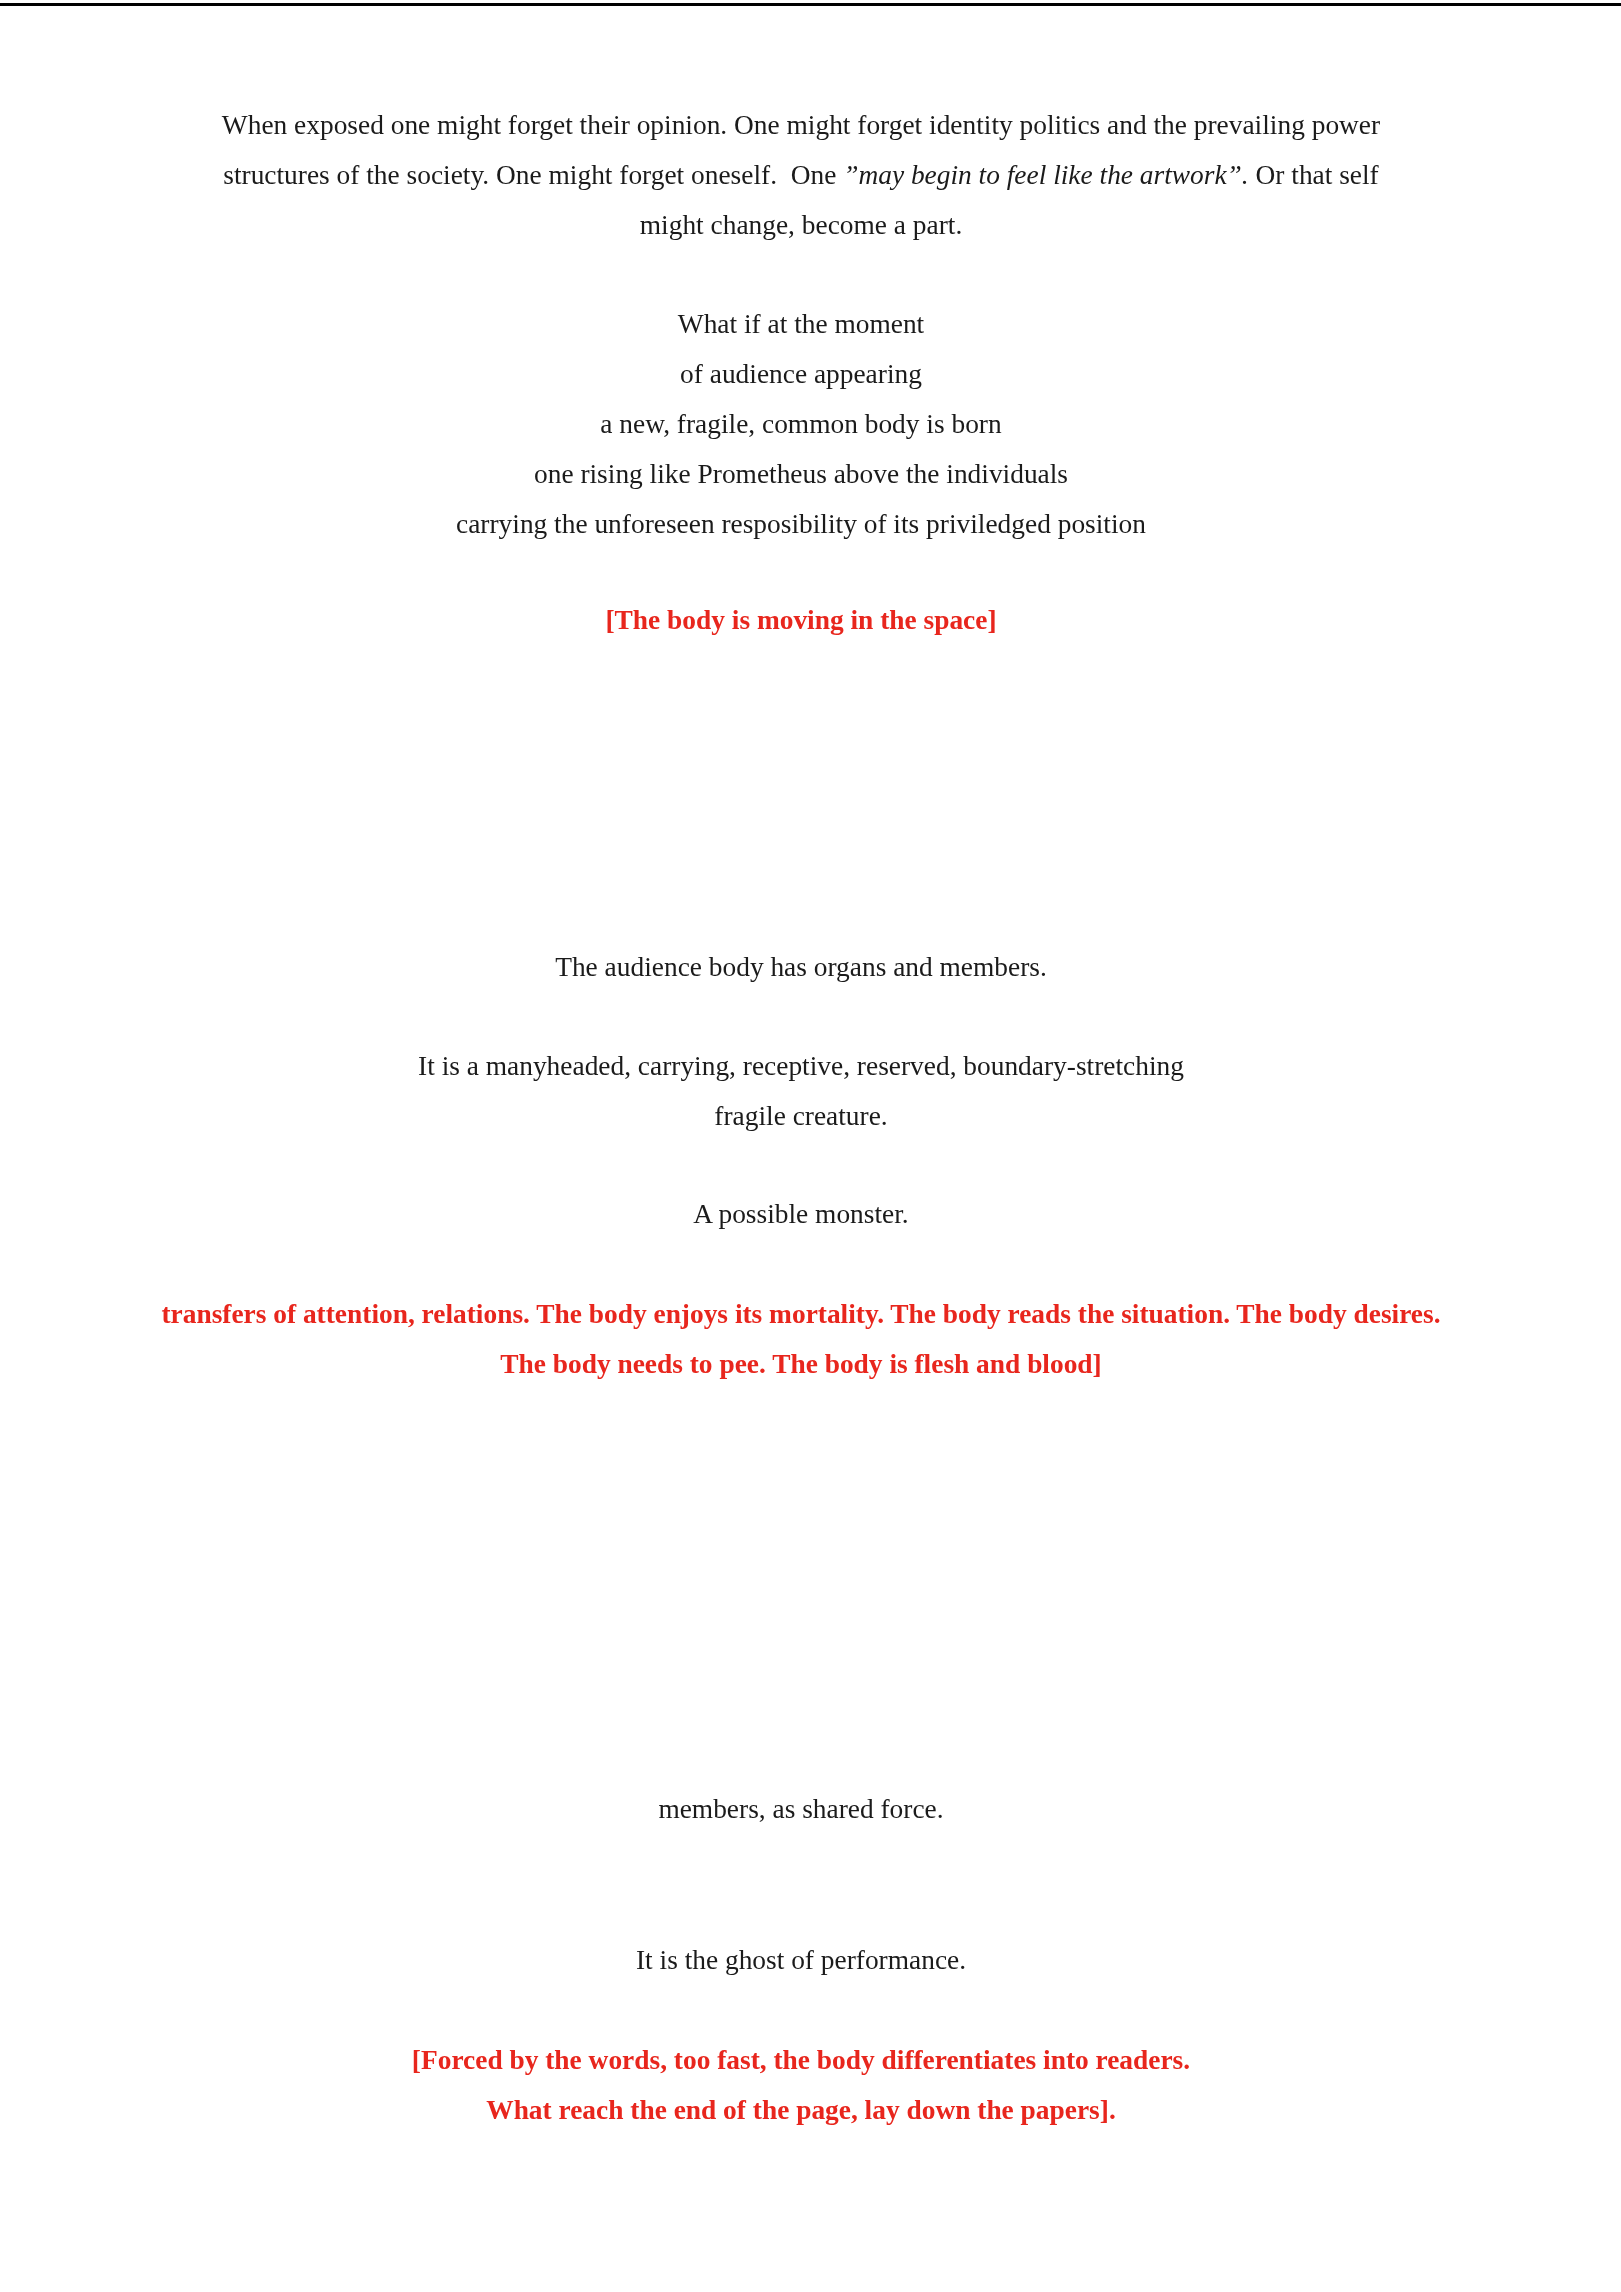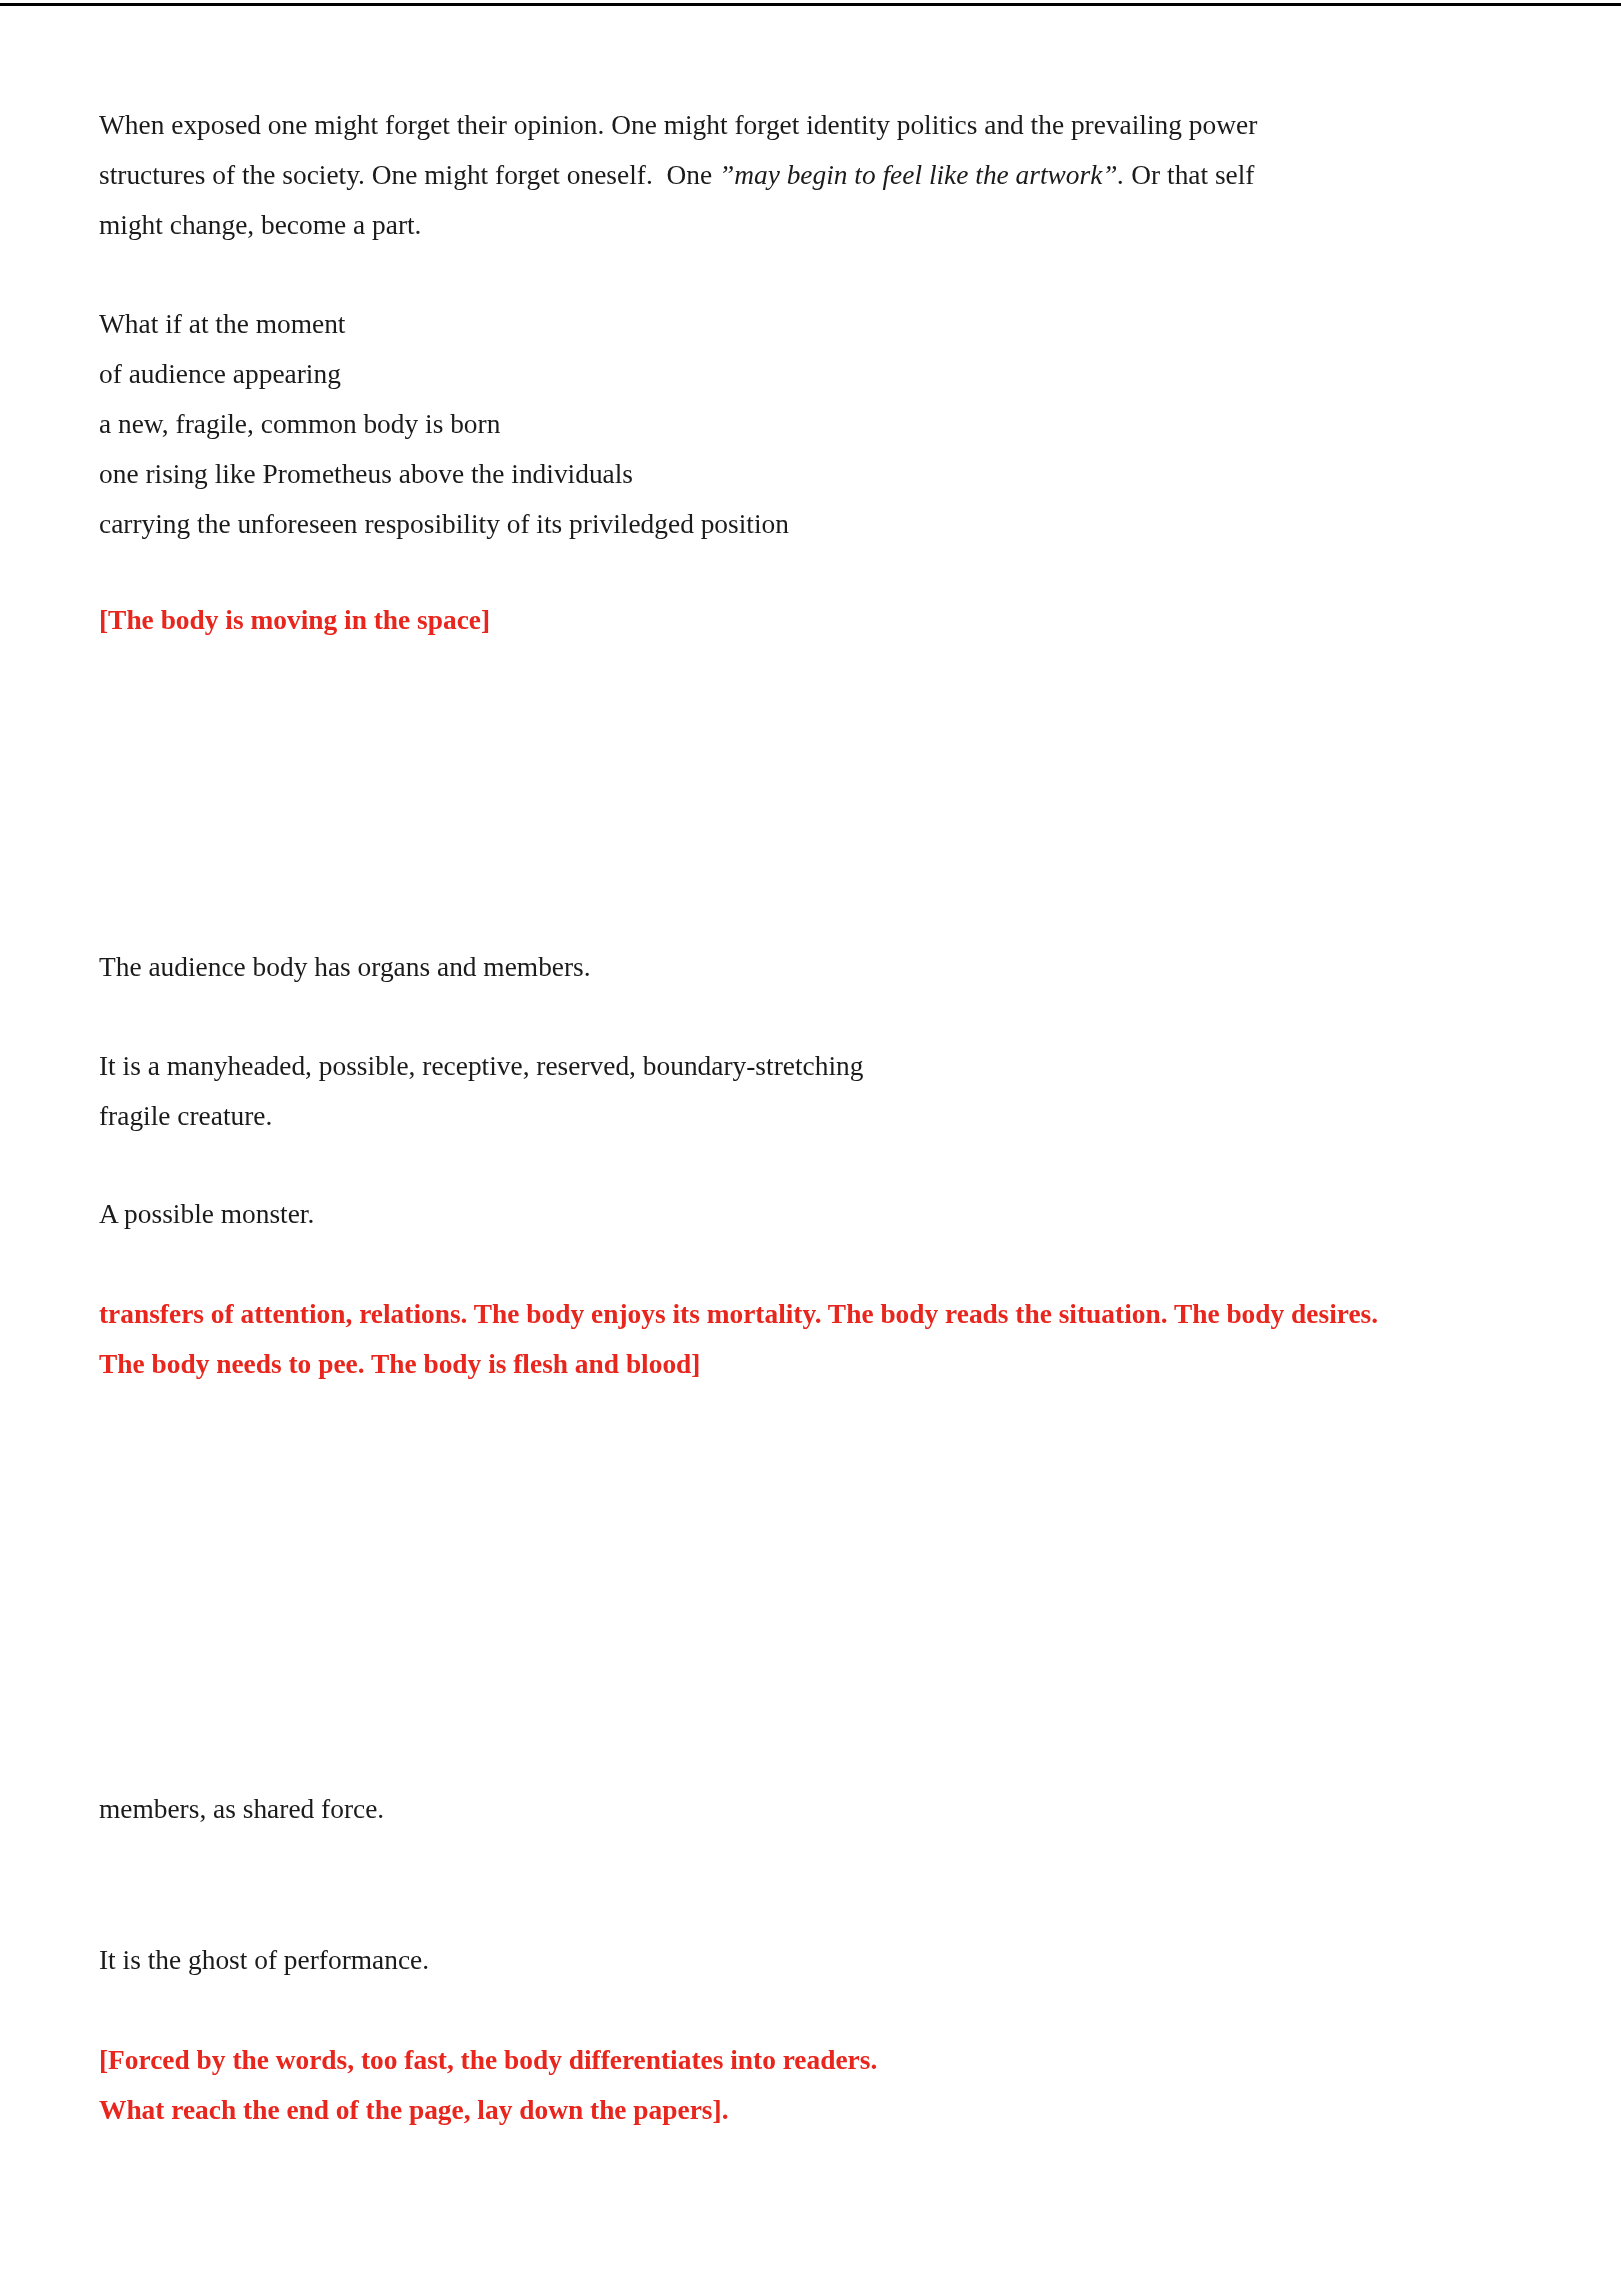--- a/index.html
+++ b/index.html
@@ -24,20 +24,21 @@
     left: 0;
     width: 100%;
     height: 2.9px;
     background: #000000;
   }
   .block {
     position: absolute;
     left: 99px;
     right: 118px;
     white-space: nowrap;
+    text-align: center;
   }
   .line { display: block; }
   .italic { font-style: italic; }
   .red { color: #e8261d; font-weight: bold; }
 </style>
 </head>
 <body>
 
 <div class="page-top-rule"></div>
 
@@ -59,21 +60,21 @@
 
 <div class="block red" style="top:595px">
   <span class="line">[The body is moving in the space]</span>
 </div>
 
 <div class="block" style="top:942px">
   <span class="line">The audience body has organs and members.</span>
 </div>
 
 <div class="block" style="top:1041px">
-  <span class="line">It is a manyheaded, possible, receptive, reserved, boundary-stretching</span>
+  <span class="line">It is a manyheaded, carrying, receptive, reserved, boundary-stretching</span>
   <span class="line">fragile creature.</span>
 </div>
 
 <div class="block" style="top:1189px">
   <span class="line">A possible monster.</span>
 </div>
 
 <div class="block red" style="top:1289px">
   <span class="line">transfers of attention, relations. The body enjoys its mortality. The body reads the situation. The body desires.</span>
   <span class="line">The body needs to pee. The body is flesh and blood]</span>

